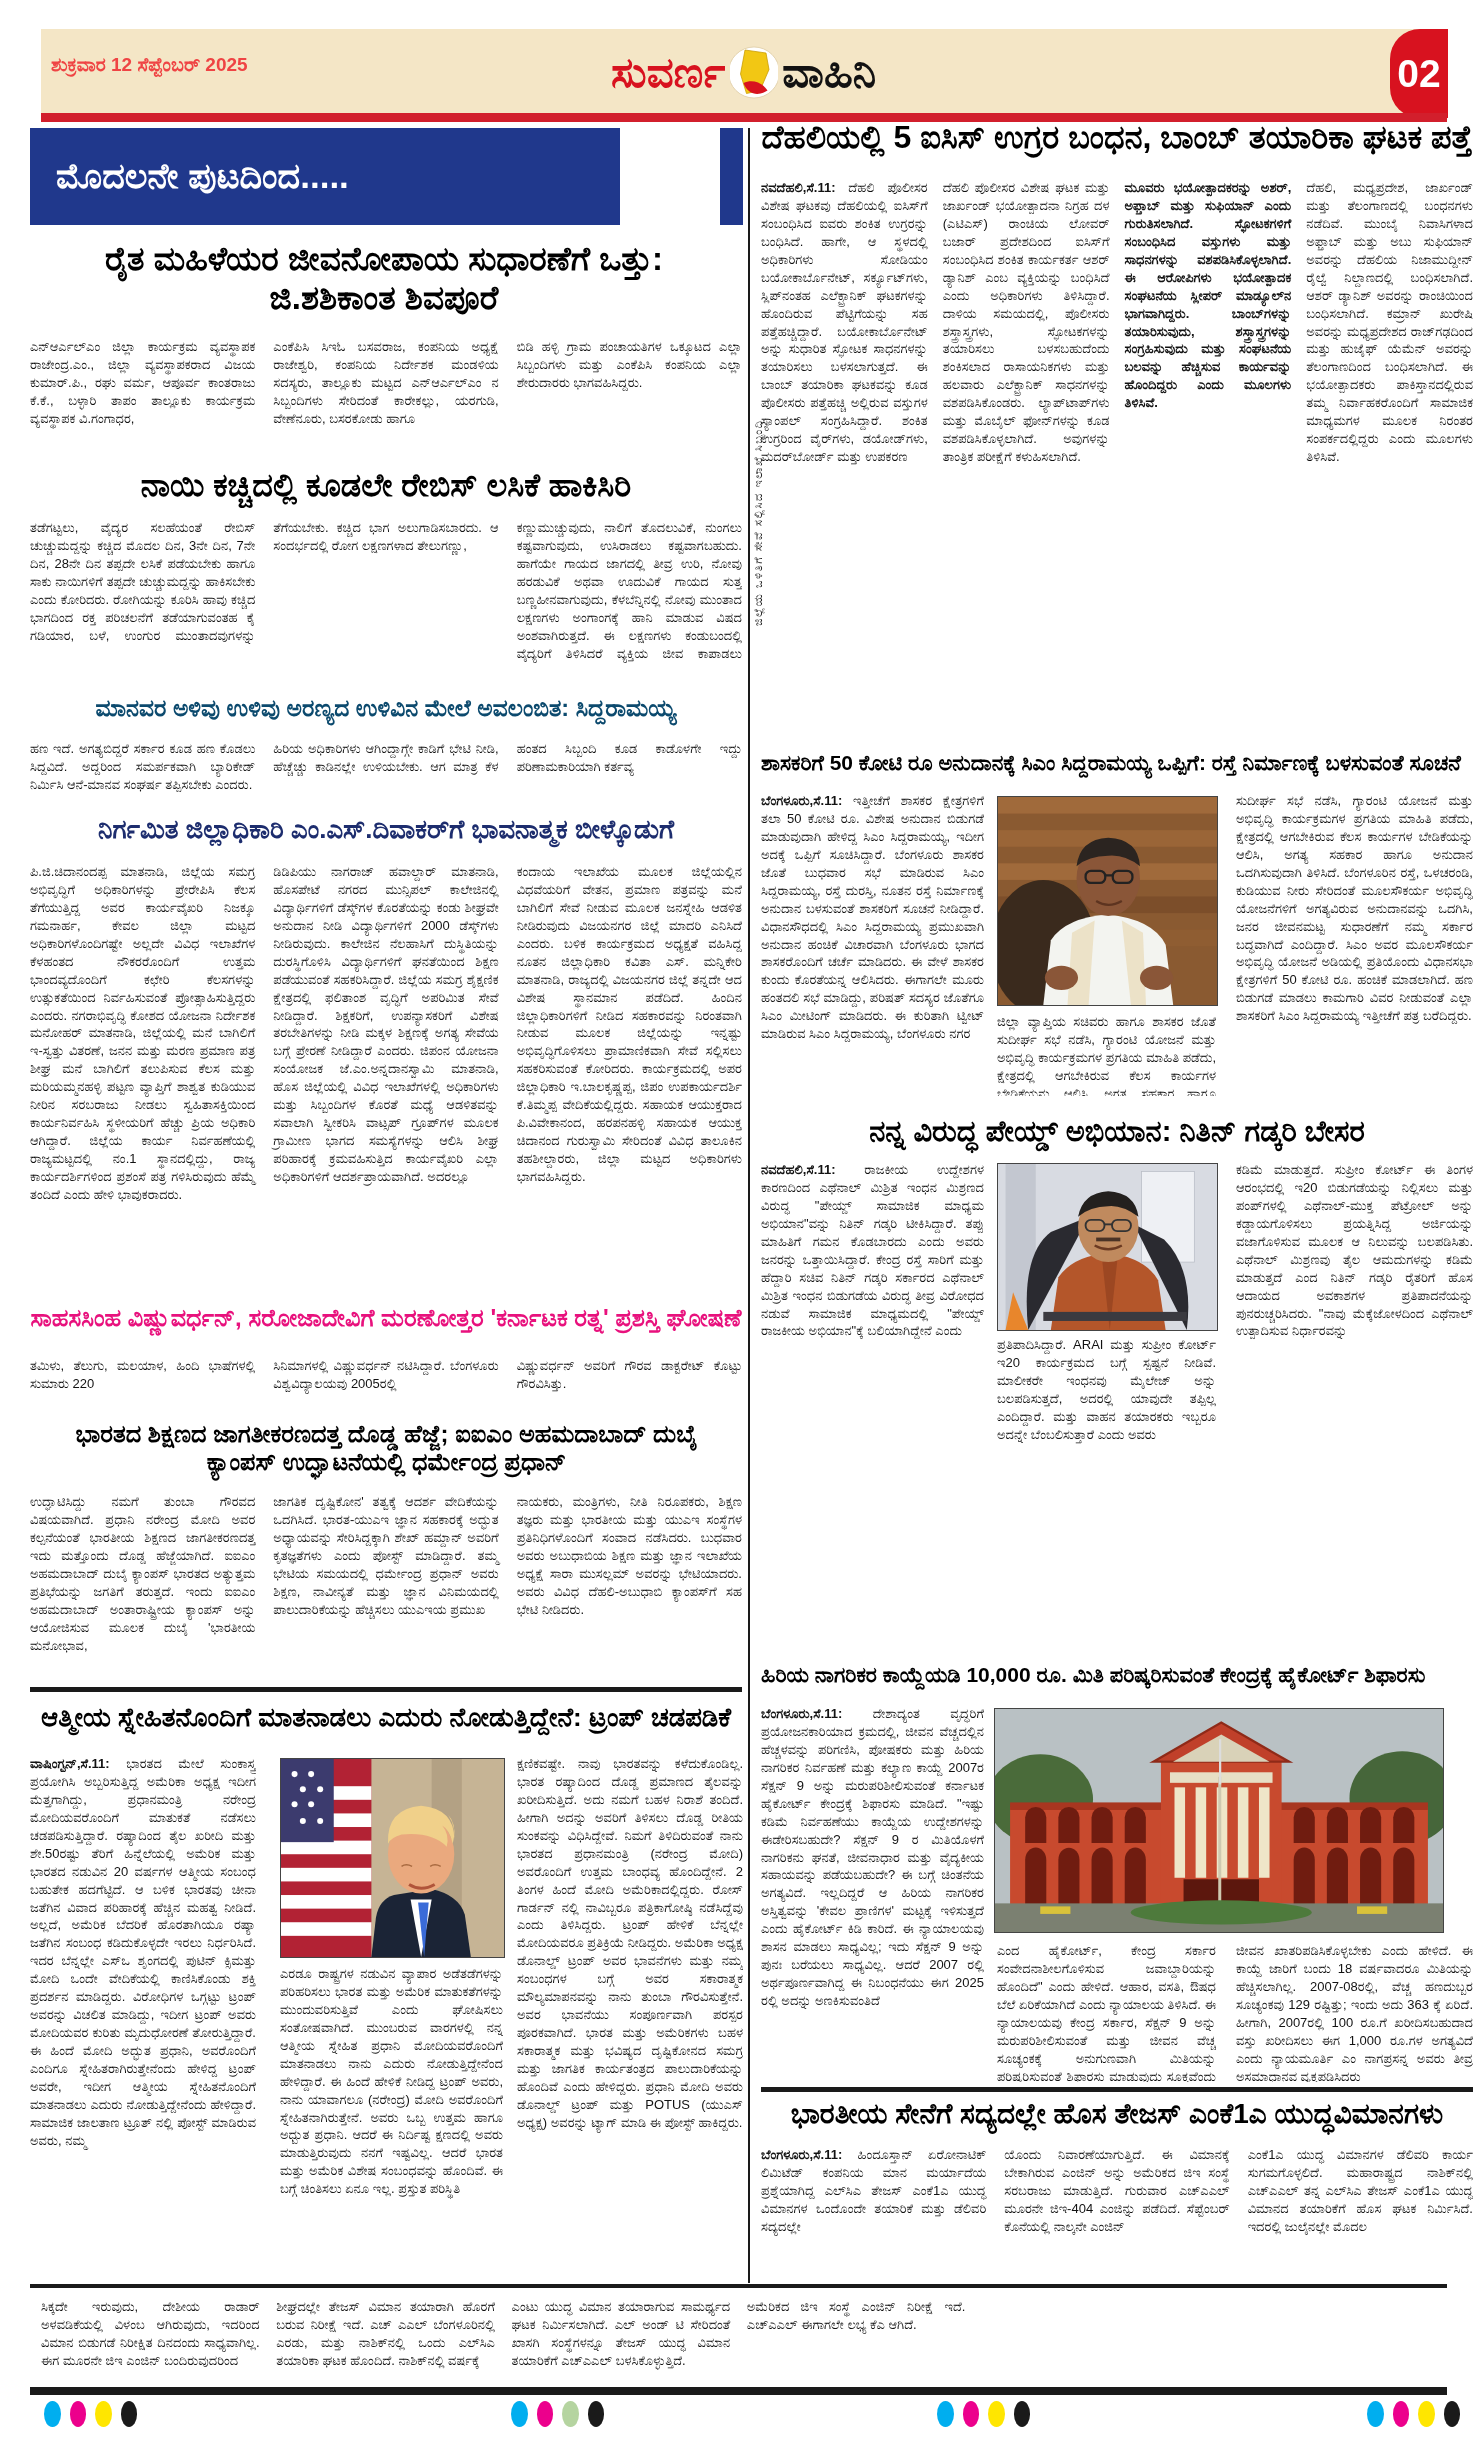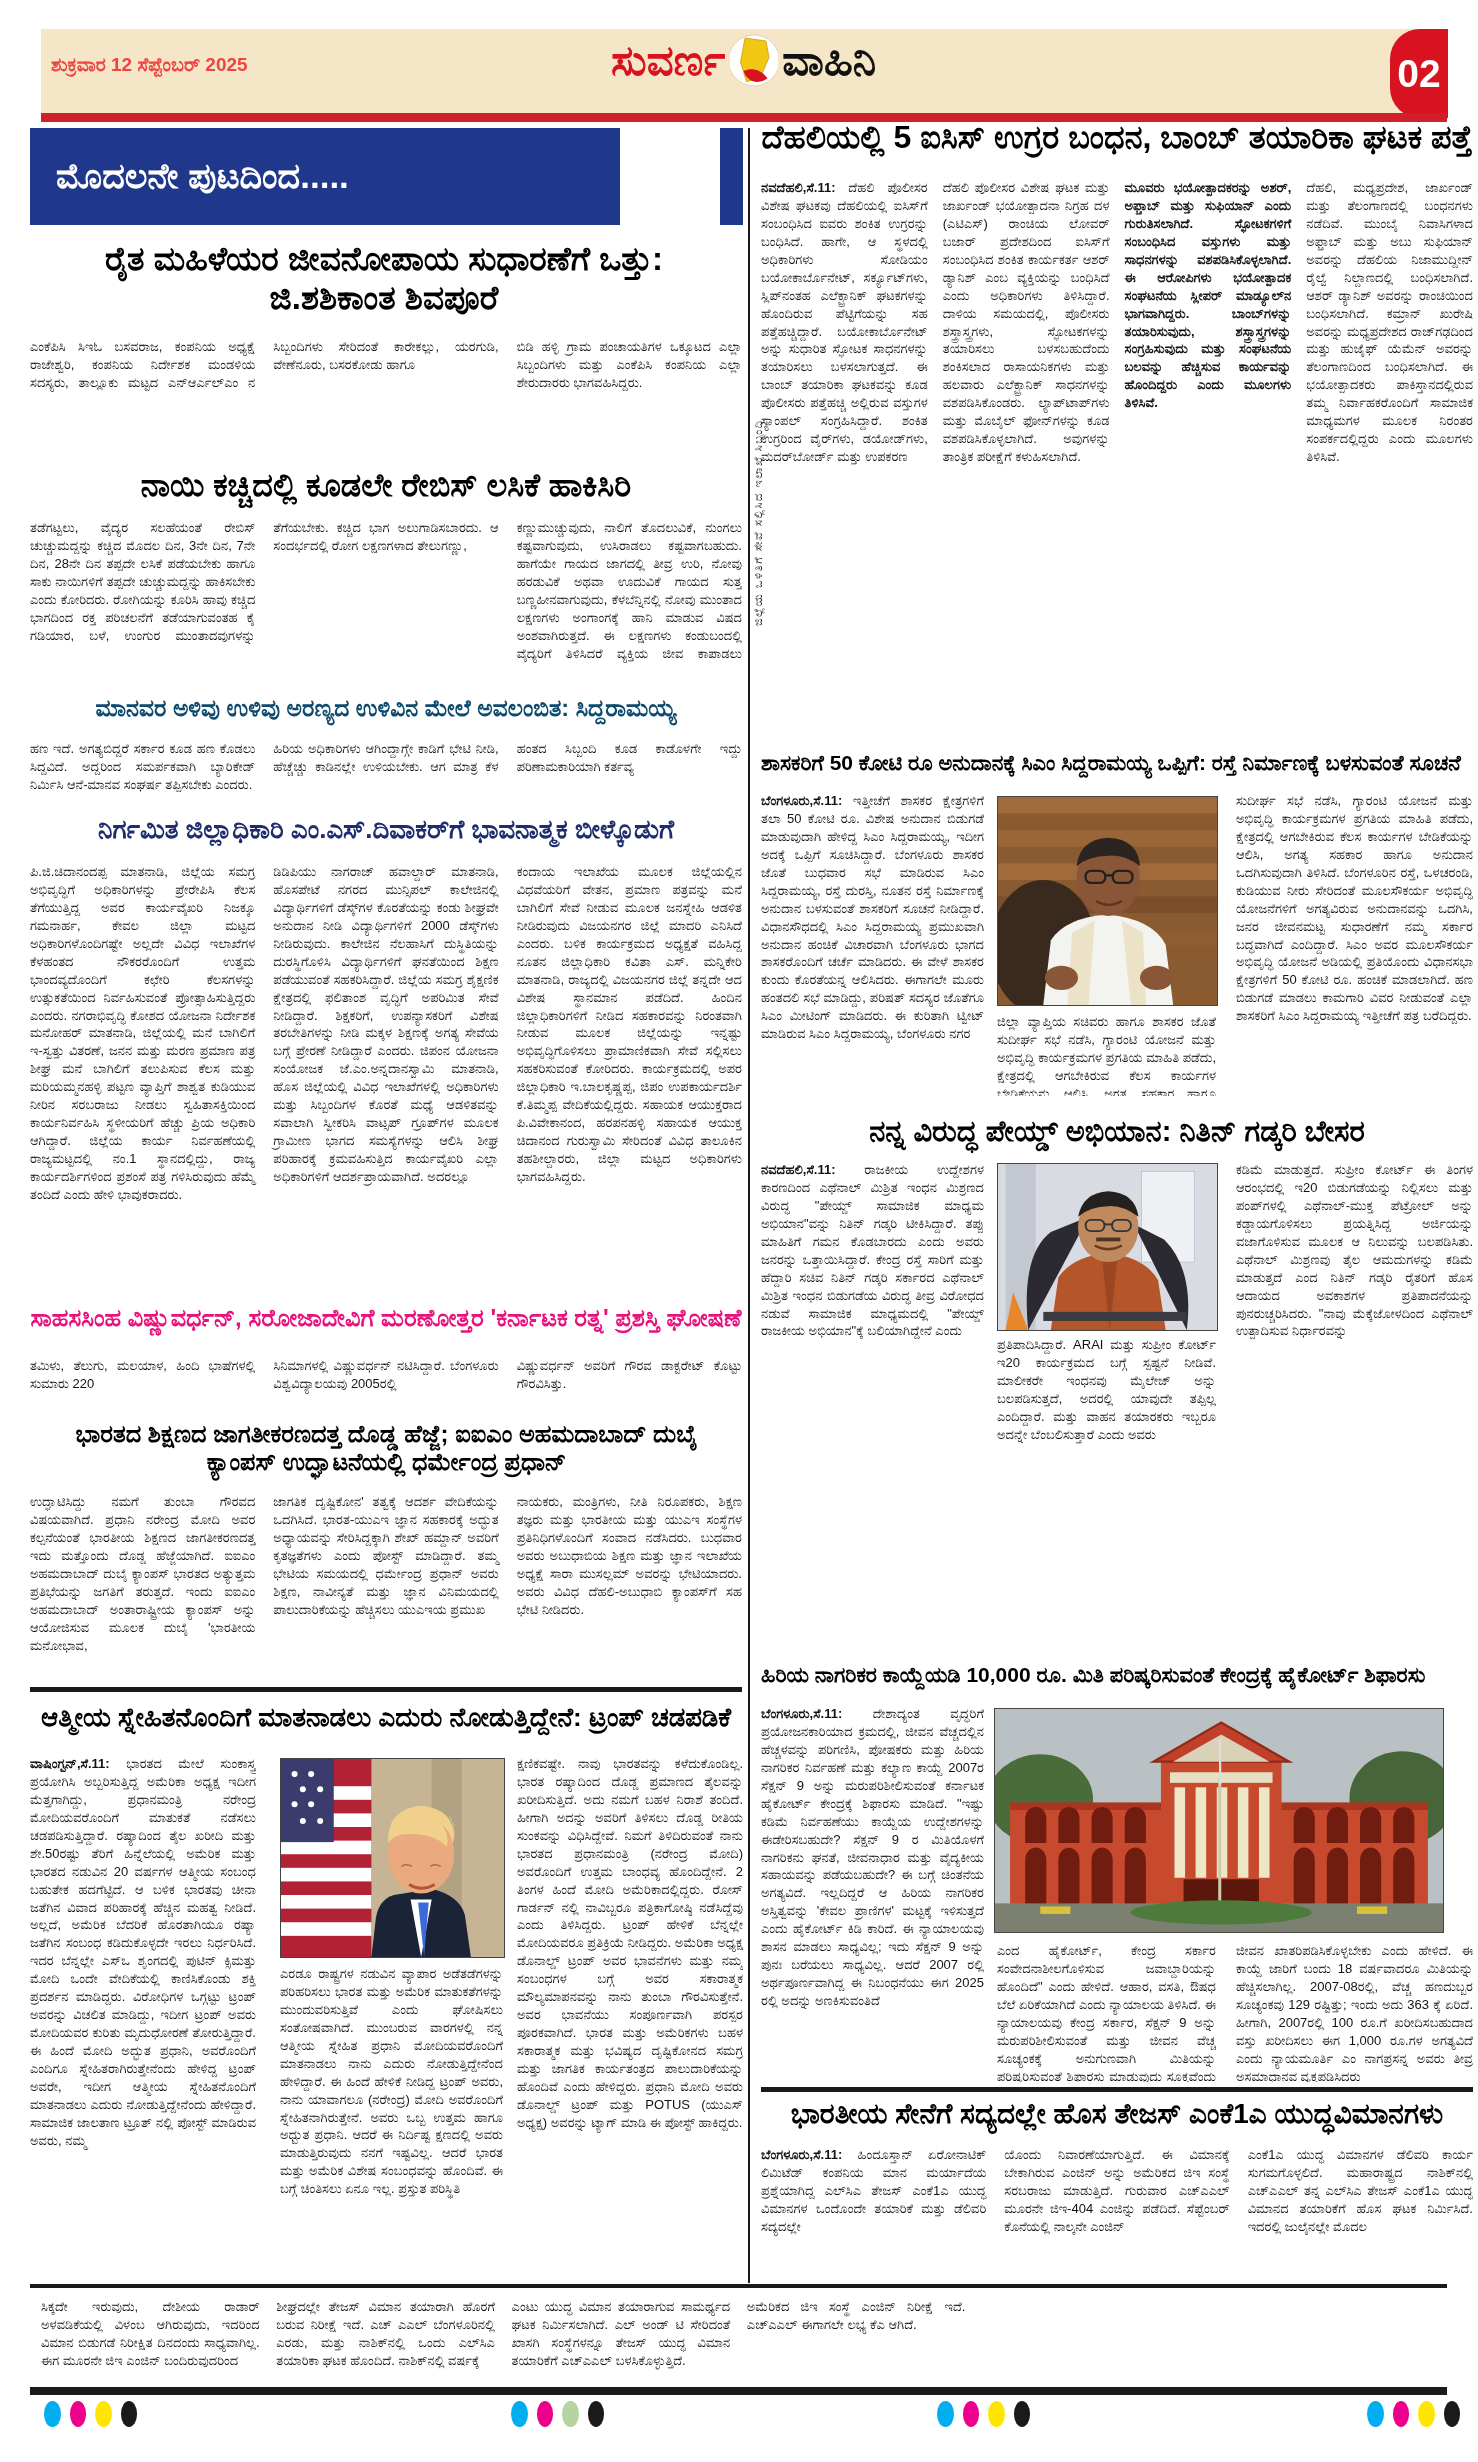--- a/index.html
+++ b/index.html
@@ -39,21 +39,21 @@
 </head>
 <body>
 
 <div id="page">
 
   <div class="abs band" style="left:41px;top:29px;width:1395px;height:89px;"></div>
   <div class="abs page-badge" style="left:1390px;top:29px;width:58px;height:89px;">
     <span>02</span>
   </div>
   <div class="abs date-txt" style="left:51px;top:54px;">ಶುಕ್ರವಾರ 12 ಸೆಪ್ಟೆಂಬರ್ 2025</div>
-  <div class="abs masthead" style="left:611px;top:32px;">
+  <div class="abs masthead" style="left:611px;top:44px;">
     <span class="mast-red">ಸುವರ್ಣ</span>
     <span style="display:inline-block;width:48px;height:57px;">
       <svg width="48" height="57" viewBox="0 0 64 76">
         <circle cx="32" cy="38" r="34" fill="#ffffff" stroke="#dcc9a0"></circle>
         <path d="M20 8 L48 12 L52 34 L40 62 L22 66 L14 40 Z" fill="#f2c714" stroke="#c79a00"></path>
         <path d="M18 52 C30 46 44 52 50 62 C38 70 24 68 18 52 Z" fill="#d8121f"></path>
       </svg>
     </span>
     <span class="mast-black">ವಾಹಿನಿ</span>
   </div>
@@ -62,20 +62,21 @@
   <div class="abs vline" style="left:748px;top:128px;width:2.3px;height:2155px;"></div>
   <div class="abs vert-txt" style="left:752px;top:249px;height:377px;">ಜಿಲ್ಲೆಯ ಒಳಿತಿಗೆ ಸೇವೆ ಸಲ್ಲಿಸಿದ ಇಲಾಖೆ ಸಿಬ್ಬಂದಿ</div>
 
   <div class="abs bluebox" style="left:30px;top:128px;width:564px;height:97px;">
     <span>ಮೊದಲನೇ ಪುಟದಿಂದ.....</span>
   </div>
   <div class="abs" style="left:720px;top:128px;width:22.6px;height:97px;background:#20388c;"></div>
 
   <div class="abs hl" style="left:60px;top:240px;width:648px;font-size:33px;">ರೈತ ಮಹಿಳೆಯರ ಜೀವನೋಪಾಯ ಸುಧಾರಣೆಗೆ ಒತ್ತು: ಜಿ.ಶಶಿಕಾಂತ ಶಿವಪೂರೆ</div>
   <div class="abs body-cols c3 clip" style="left:30px;top:338px;width:712px;height:115px;">
+    <span>ಎನ್ಆರ್ಎಲ್ಎಂ ಜಿಲ್ಲಾ ಕಾರ್ಯಕ್ರಮ ವ್ಯವಸ್ಥಾಪಕ ರಾಜೇಂದ್ರ.ಎಂ., ಜಿಲ್ಲಾ ವ್ಯವಸ್ಥಾಪಕರಾದ ವಿಜಯ ಕುಮಾರ್.ಪಿ., ರಘು ವರ್ಮ, ಆಪೂರ್ವ ಕಾಂತರಾಜು ಕೆ.ಕೆ., ಬಳ್ಳಾರಿ ತಾಪಂ ತಾಲ್ಲೂಕು ಕಾರ್ಯಕ್ರಮ ವ್ಯವಸ್ಥಾಪಕ ವಿ.ಗಂಗಾಧರ,</span>
     <span style="display:block;break-before:column;">ಎಂಕೆಪಿಸಿ ಸಿಇಓ ಬಸವರಾಜ, ಕಂಪನಿಯ ಅಧ್ಯಕ್ಷೆ ರಾಜೇಶ್ವರಿ, ಕಂಪನಿಯ ನಿರ್ದೇಶಕ ಮಂಡಳಿಯ ಸದಸ್ಯರು, ತಾಲ್ಲೂಕು ಮಟ್ಟದ ಎನ್ಆರ್ಎಲ್ಎಂ ನ ಸಿಬ್ಬಂದಿಗಳು ಸೇರಿದಂತೆ ಕಾರೇಕಲ್ಲು, ಯರಗುಡಿ, ವೇಣೆನೂರು, ಬಸರಕೋಡು ಹಾಗೂ</span>
     <span style="display:block;break-before:column;">ಬಿಡಿ ಹಳ್ಳಿ ಗ್ರಾಮ ಪಂಚಾಯತಿಗಳ ಒಕ್ಕೂಟದ ಎಲ್ಲಾ ಸಿಬ್ಬಂದಿಗಳು ಮತ್ತು ಎಂಕೆಪಿಸಿ ಕಂಪನಿಯ ಎಲ್ಲಾ ಶೇರುದಾರರು ಭಾಗವಹಿಸಿದ್ದರು.</span>
   </div>
 
   <div class="abs hl" style="left:30px;top:467px;width:712px;font-size:32px;">ನಾಯಿ ಕಚ್ಚಿದಲ್ಲಿ ಕೂಡಲೇ ರೇಬಿಸ್ ಲಸಿಕೆ ಹಾಕಿಸಿರಿ</div>
   <div class="abs body-cols c3 clip" style="left:30px;top:519px;width:712px;height:160px;">
     <span>ತಡೆಗಟ್ಟಲು, ವೈದ್ಯರ ಸಲಹೆಯಂತೆ ರೇಬಿಸ್ ಚುಚ್ಚುಮದ್ದನ್ನು ಕಚ್ಚಿದ ಮೊದಲ ದಿನ, 3ನೇ ದಿನ, 7ನೇ ದಿನ, 28ನೇ ದಿನ ತಪ್ಪದೇ ಲಸಿಕೆ ಪಡೆಯಬೇಕು ಹಾಗೂ ಸಾಕು ನಾಯಿಗಳಿಗೆ ತಪ್ಪದೇ ಚುಚ್ಚುಮದ್ದನ್ನು ಹಾಕಿಸಬೇಕು ಎಂದು ಕೋರಿದರು. ರೋಗಿಯನ್ನು ಕೂರಿಸಿ ಹಾವು ಕಚ್ಚಿದ ಭಾಗದಿಂದ ರಕ್ತ ಪರಿಚಲನೆಗೆ ತಡೆಯಾಗುವಂತಹ ಕೈ ಗಡಿಯಾರ, ಬಳೆ, ಉಂಗುರ ಮುಂತಾದವುಗಳನ್ನು ತೆಗೆಯಬೇಕು. ಕಚ್ಚಿದ ಭಾಗ ಅಲುಗಾಡಿಸಬಾರದು. ಆ ಸಂದರ್ಭದಲ್ಲಿ ರೋಗ ಲಕ್ಷಣಗಳಾದ ತೇಲುಗಣ್ಣು,</span>
     <span style="display:block;break-before:column;">ಕಣ್ಣುಮುಚ್ಚುವುದು, ನಾಲಿಗೆ ತೊದಲುವಿಕೆ, ನುಂಗಲು ಕಷ್ಟವಾಗುವುದು, ಉಸಿರಾಡಲು ಕಷ್ಟವಾಗಬಹುದು. ಹಾಗೆಯೇ ಗಾಯದ ಜಾಗದಲ್ಲಿ ತೀವ್ರ ಉರಿ, ನೋವು ಹರಡುವಿಕೆ ಅಥವಾ ಊದುವಿಕೆ ಗಾಯದ ಸುತ್ತ ಬಣ್ಣಹೀನವಾಗುವುದು, ಕೆಳಬೆನ್ನಿನಲ್ಲಿ ನೋವು ಮುಂತಾದ ಲಕ್ಷಣಗಳು ಅಂಗಾಂಗಕ್ಕೆ ಹಾನಿ ಮಾಡುವ ವಿಷದ ಅಂಶವಾಗಿರುತ್ತದೆ. ಈ ಲಕ್ಷಣಗಳು ಕಂಡುಬಂದಲ್ಲಿ ವೈದ್ಯರಿಗೆ ತಿಳಿಸಿದರೆ ವ್ಯಕ್ತಿಯ ಜೀವ ಕಾಪಾಡಲು ಸಾಧ್ಯವಾಗುವ ಚಿಕಿತ್ಸೆ ಒದಗಿಸಲು ಸಹಾಯಕವಾಗುತ್ತದೆ ಎಂದರು.</span>
     
   </div>

